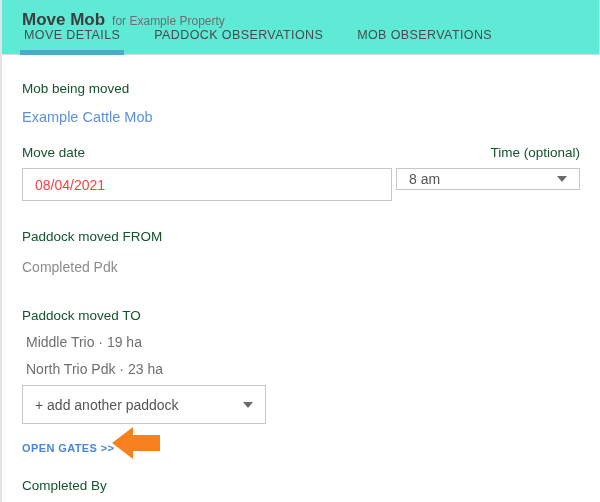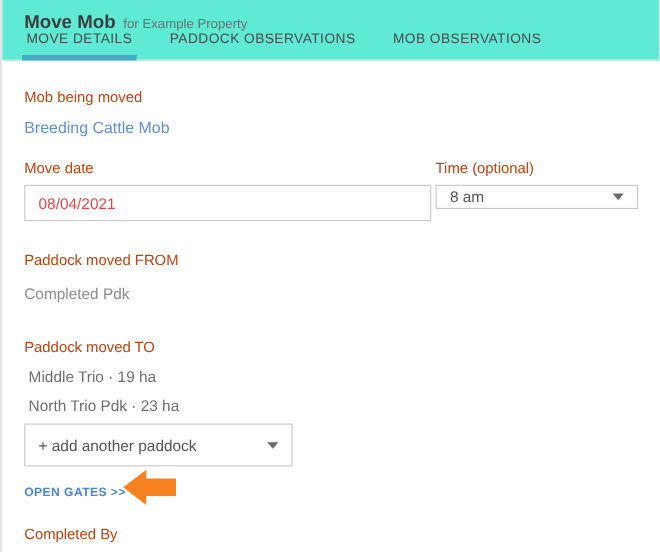--- a/index.html
+++ b/index.html
@@ -26,29 +26,29 @@
     padding:0 2px 12px 2px; margin-right:30px; cursor:pointer; white-space:nowrap;
   }
   .tab.active::after {
     content:""; position:absolute; left:-2px; right:-2px; bottom:-1px; height:5px;
     background:#49abc7;
   }
 
   
   .content { position:relative; padding:0 20px; }
 
-  .field-label { font-size:13.5px; color:#c2410c; }
+  .field-label { font-size:13.5px; color:#14532d; }
   .muted-value { font-size:14px; color:#8c8c90; }
 
   .mob-label { padding-top:26px; }
   .mob-link { display:inline-block; margin-top:13px; font-size:14.5px; color:#5e90d8; cursor:pointer; }
 
   .date-row { display:flex; margin-top:19px; }
   .date-col { width:378px; }
-  .time-col { width:188px; margin-left:4px; }
+  .time-col { width:188px; margin-left:4px;text-align:right; }
   .date-col .field-label, .time-col .field-label { display:block; margin-bottom:8px; }
 
   .text-input {
     width:100%; height:33px; border:1px solid #c7c7cb; background:#fff;
     font-family:"Liberation Sans", sans-serif; font-size:14px; color:#ef4444;
     padding:0 12px; outline:none;
   }
   .select-box {
     position:relative; height:22px; border:1px solid #c7c7cb; background:#fff;
     font-size:14px; color:#55555a; display:flex; align-items:center;
@@ -100,21 +100,21 @@
     <div class="tabs">
       <div class="tab active">MOVE DETAILS</div>
       <div class="tab">PADDOCK OBSERVATIONS</div>
       <div class="tab">MOB OBSERVATIONS</div>
     </div>
   </div>
 
   <div class="content">
 
     <div class="field-label mob-label">Mob being moved</div>
-    <span class="mob-link">Breeding Cattle Mob</span>
+    <span class="mob-link">Example Cattle Mob</span>
 
     <div class="date-row">
       <div class="date-col">
         <label class="field-label">Move date</label>
         <input class="text-input" type="text" value="08/04/2021" style="">
       </div>
       <div class="time-col">
         <label class="field-label">Time (optional)</label>
         <div class="select-box">
           <span>8 am</span>

